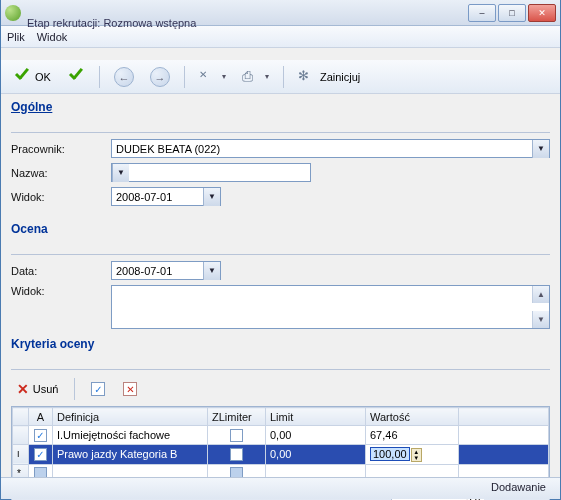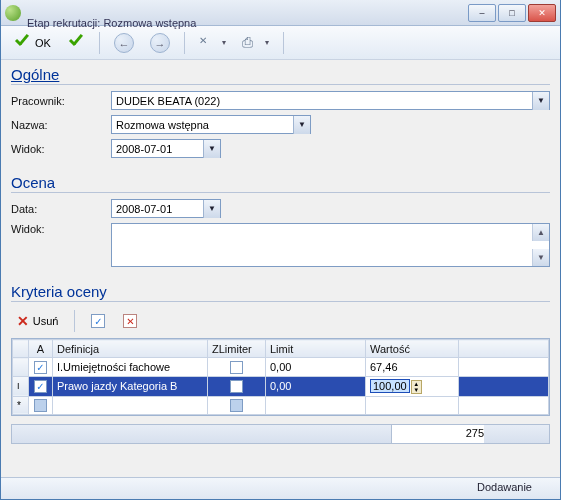--- a/index.html
+++ b/index.html
@@ -56,20 +56,21 @@
     color:#223;
   }
   
   .toolbar {
     height: 34px;
     background: linear-gradient(to bottom,#f8fafd,#e3ebf5);
     border-bottom: 1px solid #c9d3e2;
     display:flex; align-items:center;
     padding: 0 6px;
     gap:4px;
+    margin-top:12px;
   }
   .tool-btn {
     display:flex; align-items:center; gap:4px;
     padding: 3px 6px;
     border-radius:3px;
   }
   .sep { width:1px; height:22px; background:#b9c6da; margin:0 4px;}
   .ico { width:18px; height:18px; display:inline-block; }
   .ico-check { position:relative; }
   .ico-check::before { content:""; position:absolute; left:2px; top:7px; width:7px; height:3px; background:#3aa300; transform:rotate(45deg);}
@@ -81,23 +82,23 @@
     display:flex; align-items:center; justify-content:center;
     color:#556; font-size:11px;
   }
   .ico-print::before { content:"⎙"; color:#6b7d94; font-size:14px; }
   .ico-tool::before { content:"✕"; color:#6b7d94; font-size:10px; }
   .dd { font-size:8px; color:#556; margin-left:1px;}
   .ico-init::before { content:"✻"; color:#6b7d94; font-size:13px;}
   
   .content { padding: 6px 10px; }
   .fieldset-label {
-    color:#003399; font-size:15px;
+    color:#003399; font-size:12px;
     border-bottom:1px solid #b8c4d8;
-    padding-bottom:1px; margin-bottom:6px;
+    padding-bottom:18px; margin-bottom:6px;font-weight:bold;
   }
   .fieldset-label.u { text-decoration: underline; }
   .row { display:flex; align-items:center; margin-bottom:5px; }
   .row .lbl { width:100px; color:#111; }
   .dropdown {
     display:flex; align-items:center;
     border:1px solid #7e9cc4;
     background:#fff; height:19px;
   }
   .dropdown .dd-val { flex:1; padding: 0 4px; }
@@ -173,39 +174,43 @@
   .totals .spacer{flex:1;}
   .totals .cell {
     width:93px; border-left:1px solid #b0bfd5;
     background:#fff; text-align:right; padding:2px 0;
   }
   .status {
     position:absolute; bottom:0; left:0; right:0;
     height:22px;
     background:linear-gradient(to bottom,#f2f6fb,#dfe7f2);
     border-top:1px solid #b8c6da;
-    text-align:right; padding:3px 28px;
+    text-align:right; padding:3px 14px;
     color:#223;
   }
 </style>
 </head>
 <body>
 
 <div class="window">
 
   <div class="titlebar">
     <span class="app-icon"></span>
     <span class="title">Etap rekrutacji: Rozmowa wstępna</span>
     <div class="win-btns">
       <div class="win-btn">–</div>
       <div class="win-btn">□</div>
       <div class="win-btn close">✕</div>
     </div>
   </div>
 
+  <div class="menubar">
+    <span>Plik</span>
+    <span>Widok</span>
+  </div>
 
   <div class="toolbar">
     <div class="tool-btn">
       <span class="ico ico-check"></span>
       <span>OK</span>
     </div>
     <div class="tool-btn">
       <span class="ico ico-check"></span>
     </div>
     <div class="sep"></div>
@@ -218,37 +223,40 @@
     <div class="sep"></div>
     <div class="tool-btn">
       <span class="ico ico-tool"></span>
         <span class="dd">▾</span>
     </div>
     <div class="tool-btn">
       <span class="ico ico-print"></span>
         <span class="dd">▾</span>
     </div>
     <div class="sep"></div>
+    <div class="tool-btn">
+      <span class="ico ico-init"></span>
+      <span>Zainicjuj</span>
+    </div>
   </div>
 
   <div class="content">
 
     <div class="fieldset-label u">Ogólne</div>
 
     <div class="row">
       <span class="lbl">Pracownik:</span>
       <div class="dropdown" style="flex:1">
         <span class="dd-val">DUDEK BEATA (022)</span>
         <span class="dd-btn">▼</span>
       </div>
     </div>
     <div class="row">
       <span class="lbl">Nazwa:</span>
       <div class="dropdown" style="width:200px">
-        <span class="dd-val">Rozmowa wstępna</span>
         <span class="dd-btn">▼</span>
       </div>
     </div>
     <div class="row">
       <span class="lbl">Widok:</span>
       <div class="dropdown" style="width:110px">
         <span class="dd-val">2008-07-01</span>
         <span class="dd-btn">▼</span>
       </div>
     </div>
@@ -264,21 +272,21 @@
     </div>
     <div class="row" style="align-items:flex-start">
       <span class="lbl">Widok:</span>
       <div class="textarea">
         <span></span>
         <div class="scroll-up">▲</div>
         <div class="scroll-dn">▼</div>
       </div>
     </div>
 
-    <div class="fieldset-label" style="margin-top:16px">Kryteria oceny</div>
+    <div class="fieldset-label" style="margin-top:8px">Kryteria oceny</div>
 
     <div class="krit-bar">
       <div class="krit-btn">
         <span class="x-red">✕</span>
         <span>Usuń</span>
       </div>
       <div class="sep"></div>
       <div class="krit-btn">
           <span class="check-sm"></span>
         </div>

